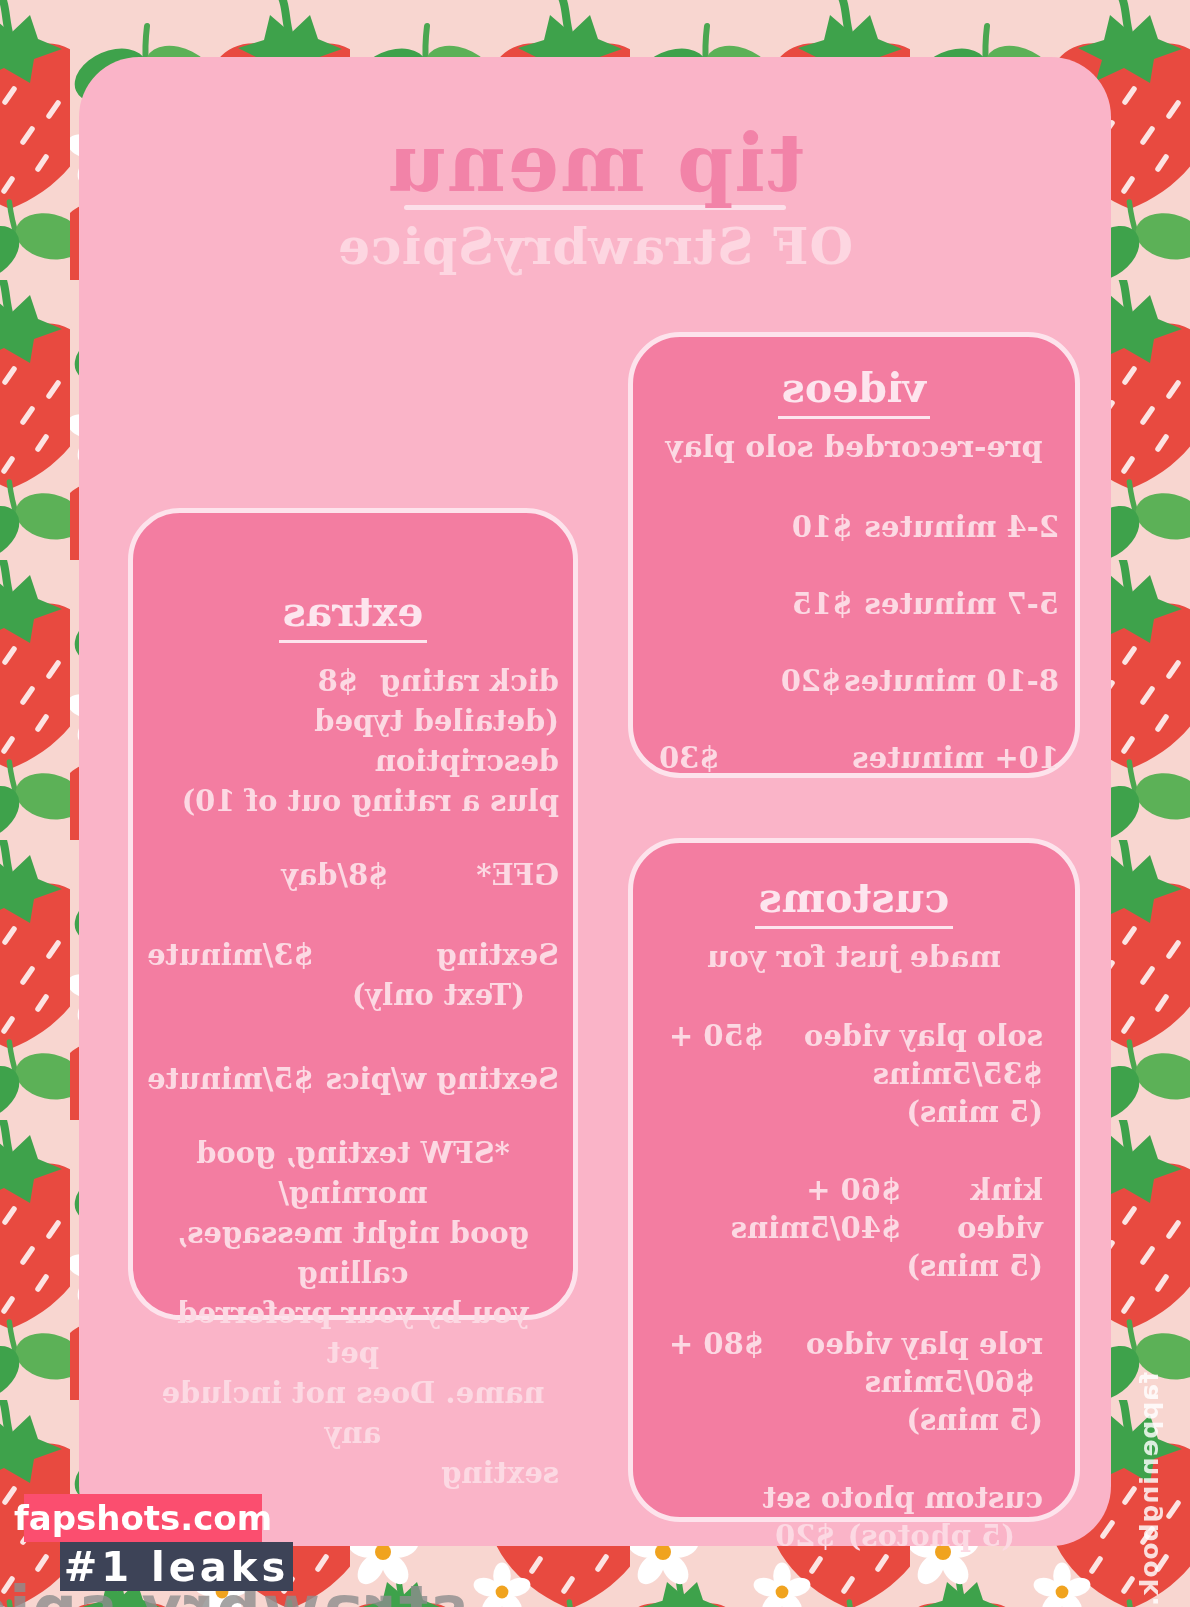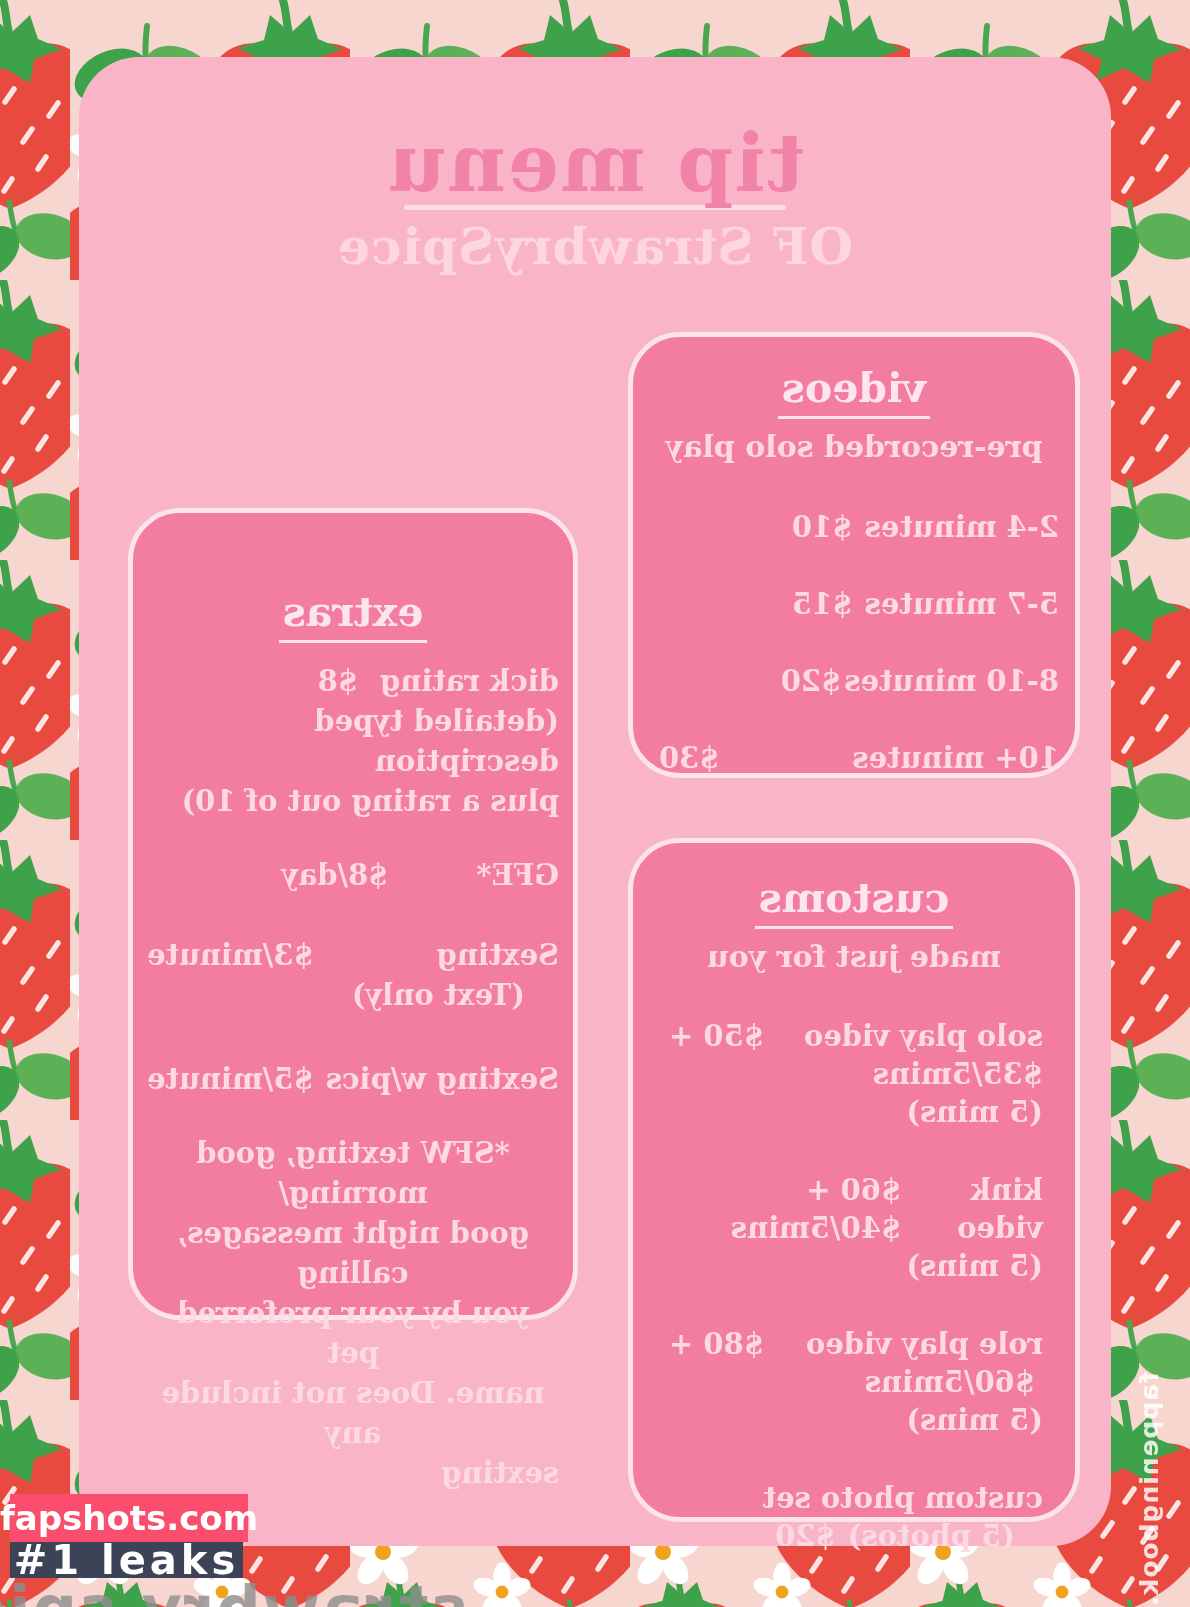--- a/index.html
+++ b/index.html
@@ -44,26 +44,26 @@
   .crow:first-child{margin-top:0;}
   .l1{display:flex;justify-content:space-between;}
   .cline2{display:flex;gap:12px;margin-left:28px;}
   .ind8{margin-left:8px;}
   .bottom-gray{position:absolute;left:723px;top:1572px;font-family:"DejaVu Sans",sans-serif;
                font-weight:bold;font-size:62px;letter-spacing:2px;color:#8e8e8e;opacity:.8;
                white-space:nowrap;}
   .vert{position:absolute;left:26px;top:1372px;writing-mode:vertical-rl;
         font-family:"DejaVu Sans",sans-serif;font-weight:bold;font-size:25px;
         letter-spacing:1px;color:rgba(255,255,255,.82);white-space:nowrap;}
-  .badge{position:absolute;left:10px;top:1494px;font-family:"DejaVu Sans",sans-serif;
+  .badge{position:absolute;left:24px;top:1494px;font-family:"DejaVu Sans",sans-serif;
          font-weight:bold;color:#ffffff;}
   .badge-site{width:238px;height:48px;background:#fb4e6f;display:flex;align-items:center;
               justify-content:center;font-size:34px;}
-  .badge-leaks{width:233px;height:36px;background:#3d4357;display:flex;align-items:center;
-               justify-content:center;font-size:40px;letter-spacing:4px;}
+  .badge-leaks{width:233px;height:49px;background:#3d4357;display:flex;align-items:center;
+               justify-content:center;font-size:40px;letter-spacing:4px;margin-left:36px;}
 </style>
 </head>
 <body>
 
 <div class="screen">
   <div class="mirror">
 
     <svg class="pattern" width="1190" height="1607" viewBox="0 0 1190 1607" xmlns="http://www.w3.org/2000/svg">
       <defs>
         <g id="berry">

